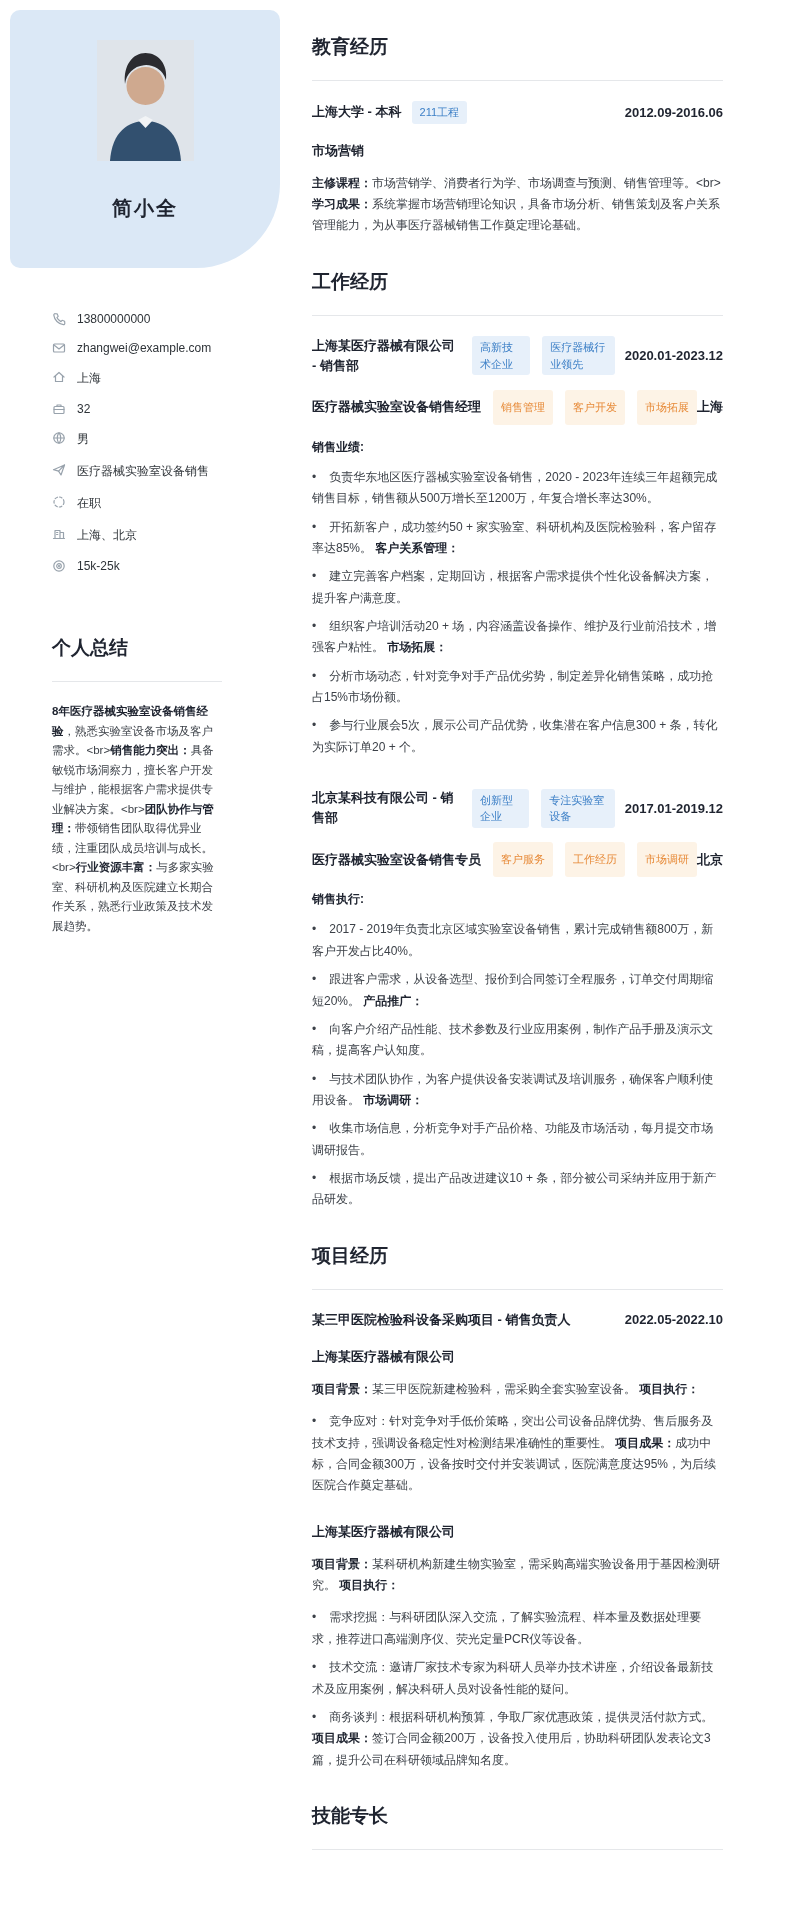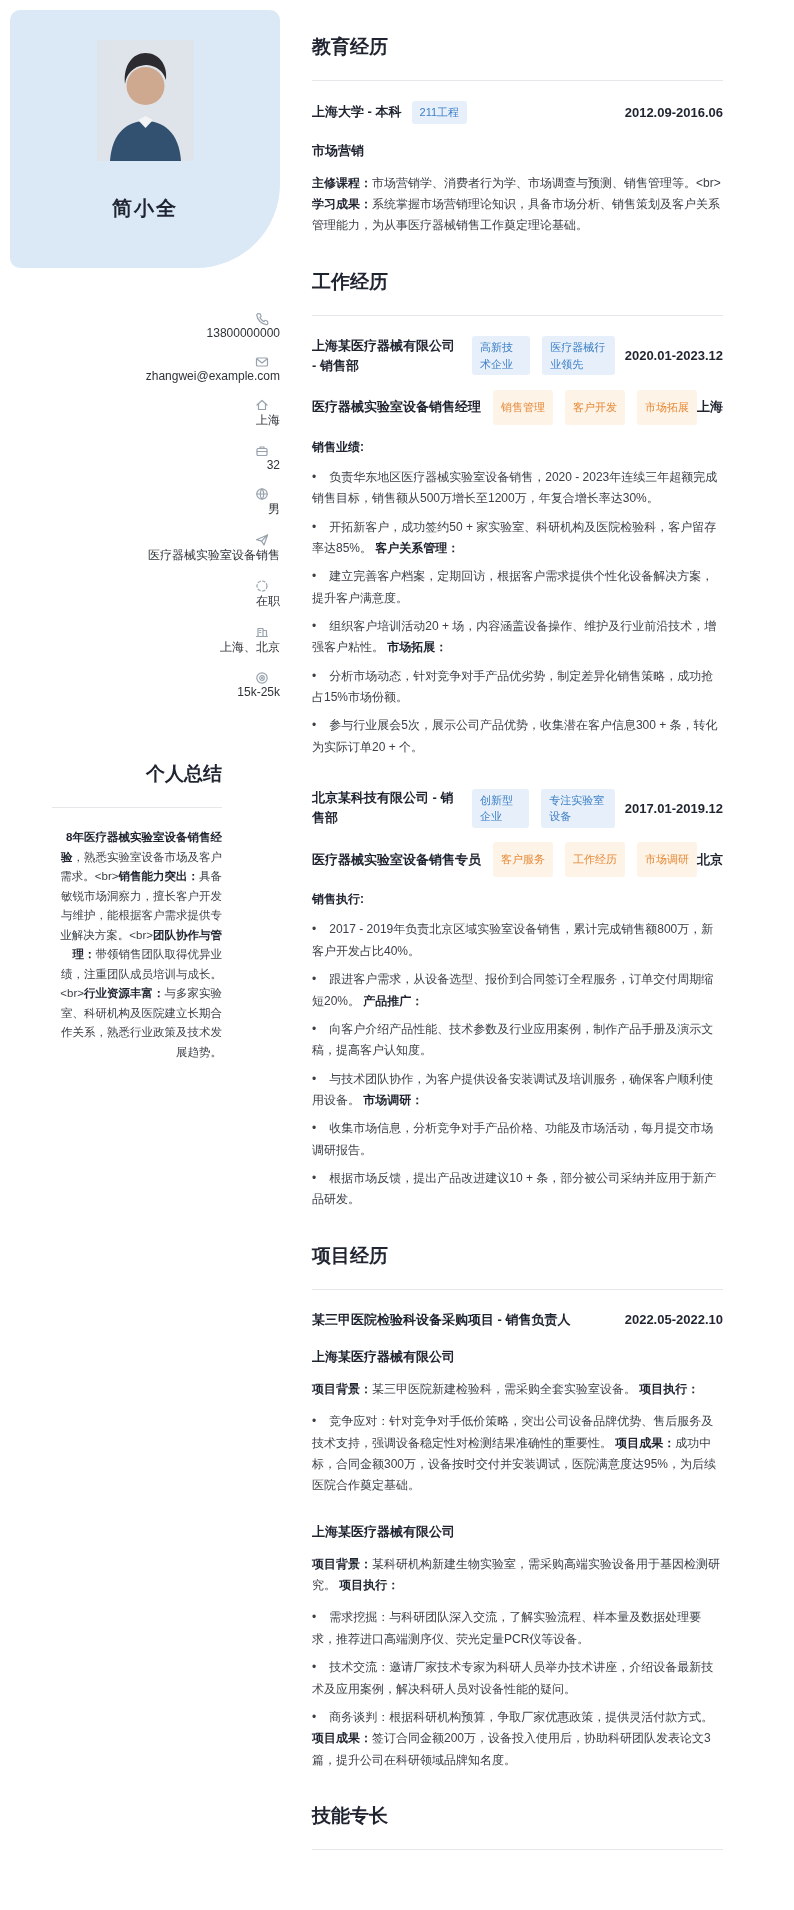--- a/index.html
+++ b/index.html
@@ -14,24 +14,24 @@
        font-family:"Liberation Sans","DejaVu Sans",sans-serif;color:var(--text-body);}
   .page{display:flex;align-items:flex-start;padding:10px 0 30px 10px;}
 
   
   .sidebar{width:270px;flex:none;}
   .hero{background:var(--hero-bg);border-radius:10px 10px 84px 10px;padding:30px 0 46px;text-align:center;}
   .photo{width:97px;height:121px;margin:0 auto;overflow:hidden;}
   .photo svg{display:block;}
   .name{margin-top:34px;font-size:20px;font-weight:bold;color:var(--text-dark);letter-spacing:2px;}
   .contacts{margin:44px 0 0 42px;}
-  .c-row{display:flex;align-items:flex-end;margin-bottom:15px;font-size:12px;color:#2e3338;flex-direction:column;}
+  .c-row{display:flex;align-items:flex-start;margin-bottom:15px;font-size:12px;color:#2e3338;}
   .c-ic{width:14px;height:14px;margin-right:11px;display:inline-flex;flex:none;}
   .c-ic svg{width:14px;height:14px;stroke:#98a2ac;fill:none;stroke-width:1.2;stroke-linecap:round;stroke-linejoin:round;}
-  .sum{margin:62px 0 0 42px;width:170px;text-align:right;}
+  .sum{margin:62px 0 0 42px;width:170px;}
   .sum-body{margin-top:20px;font-size:11.5px;line-height:1.7;}
   b{color:var(--text-dark);font-weight:bold;}
 
   
   .main{width:411px;margin-left:32px;padding-top:24px;flex:none;}
   .sec-title{font-size:19px;font-weight:bold;color:var(--text-dark);
              padding-bottom:20px;border-bottom:1px solid var(--divider);margin:0 0 20px 0;}
   .section{margin-bottom:32px;}
   .entry-head{display:flex;align-items:center;}
   .ttl{font-size:13px;font-weight:bold;color:var(--text-dark);line-height:1.55;}

